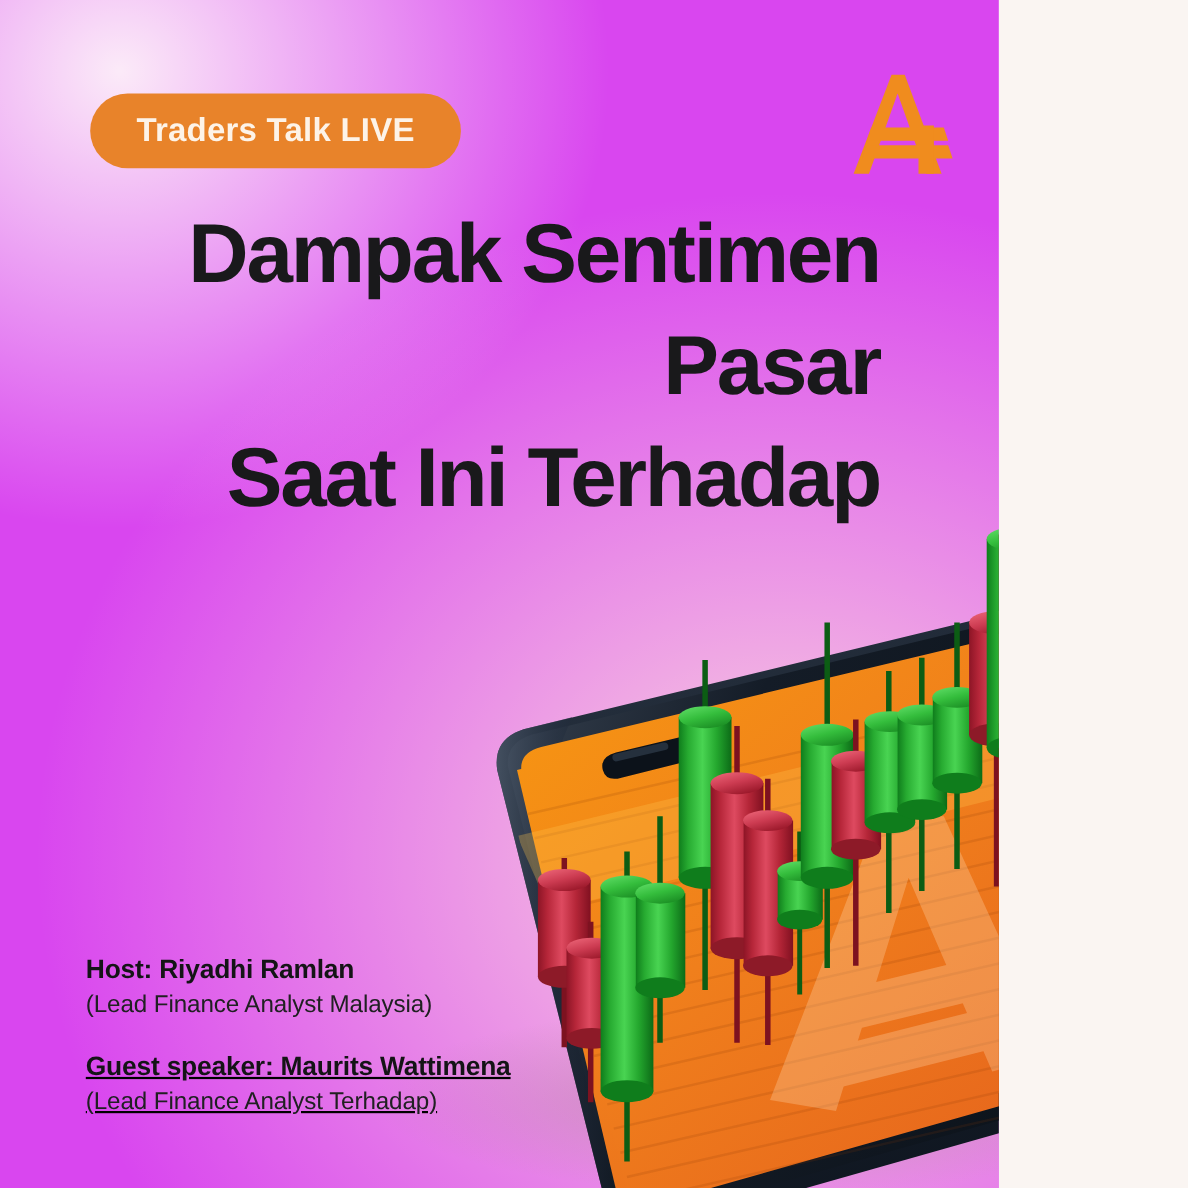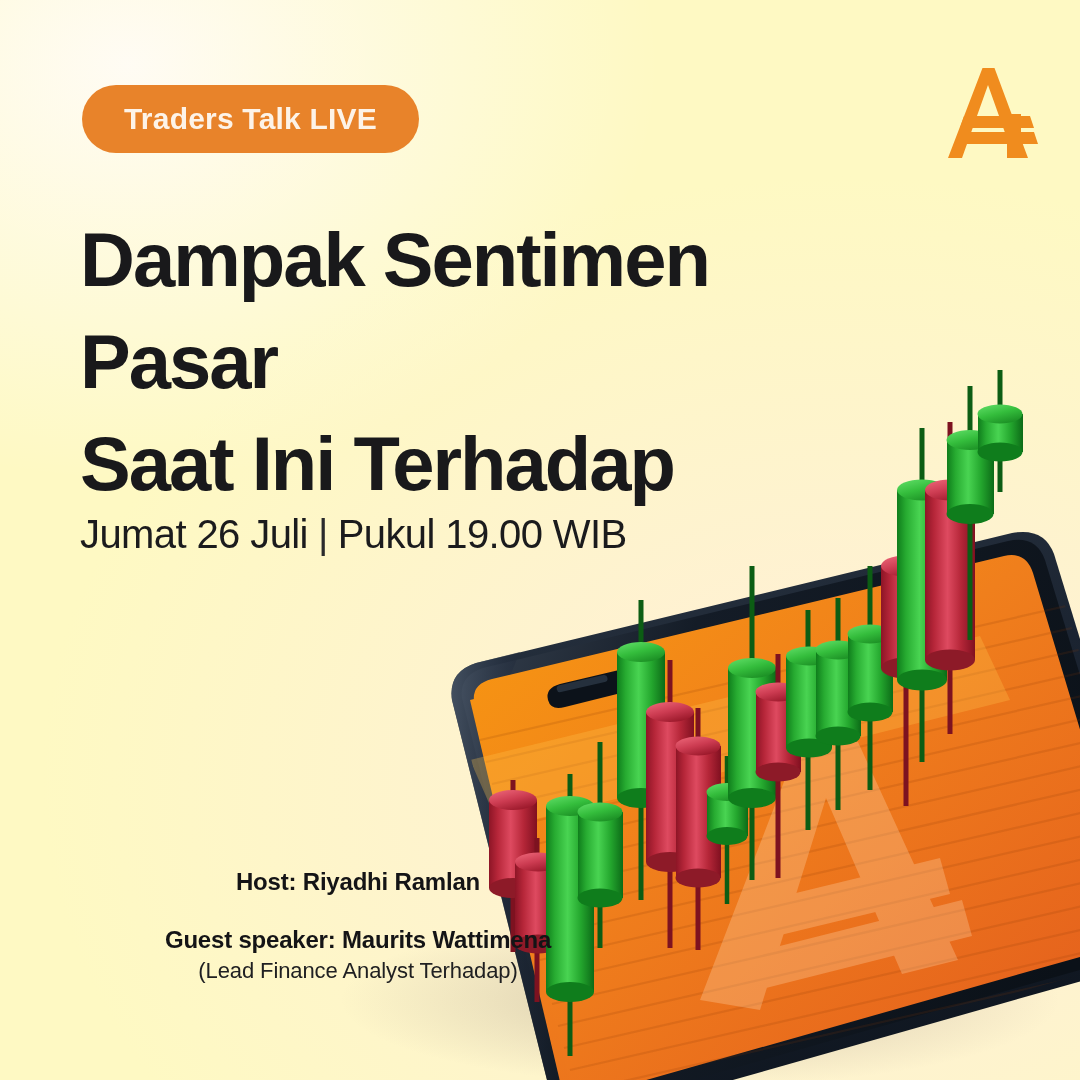--- a/index.html
+++ b/index.html
@@ -5,22 +5,22 @@
   html,body{margin:0;padding:0;}
   body{
     width:1080px;height:1080px;
     background:#faf5f2;
     font-family:"Liberation Sans","DejaVu Sans",sans-serif;
     overflow:hidden;
     position:relative;
   }
   #poster{
     position:absolute;inset:0;
-    width:1080px;height:1080px;
-    background:#fef9c3;
+    width:908px;height:1080px;
+    background:#d946ef;
     overflow:hidden;
   }
 
   
   .bg-tint{
     position:absolute;inset:0;
     background:
       radial-gradient(120% 90% at 78% 72%, rgba(255,236,220,.85) 0%, rgba(250,245,242,0) 62%),
       radial-gradient(70% 55% at 12% 6%, rgba(255,252,249,.9) 0%, rgba(250,245,242,0) 70%);
     pointer-events:none;
@@ -42,22 +42,23 @@
   .badge span{
     color:#fdf3e8;
     font-size:30px;
     font-weight:bold;
     letter-spacing:.2px;
     white-space:nowrap;
   }
 
   
   .headline{
-    position:absolute;left:80px;top:209px;
+    position:absolute;left:80px;top:180px;
     width:720px;
+    text-align:right;
   }
   .headline .ln{
     display:block;
     color:#19191b;
     font-size:76px;
     font-weight:bold;
     line-height:102px;
     letter-spacing:-2.0px;
     white-space:nowrap;
   }
@@ -73,22 +74,22 @@
   }
   .dateline .sep{
     display:inline-block;
     margin:0 10px;
     color:#2a2a2c;
     font-weight:300;
   }
 
   
   .credits{position:absolute;left:78px;top:866px;width:560px;}
-  .credit-block{margin-bottom:26px;text-align:center;}
-  .credit-block:last-child{margin-bottom:0;}
+  .credit-block{margin-bottom:26px;}
+  .credit-block:last-child{margin-bottom:0;text-decoration:underline;}
   .credit-name{
     display:block;
     color:#141416;
     font-size:24px;
     font-weight:bold;
     letter-spacing:-.2px;
     line-height:32px;
     white-space:nowrap;
   }
   .credit-role{
@@ -359,25 +360,25 @@
   <div class="badge">
     <span>Traders Talk LIVE</span>
   </div>
 
   <div class="headline">
     <span class="ln">Dampak Sentimen</span>
     <span class="ln">Pasar</span>
     <span class="ln">Saat Ini Terhadap</span>
   </div>
 
-  <div class="dateline"><span>Jumat 26 Juli</span><span class="sep">|</span><span>Pukul 19.00 WIB</span></div>
 
   <div class="credits">
     <div class="credit-block">
       <span class="credit-name">Host: Riyadhi Ramlan</span>
+      <span class="credit-role">(Lead Finance Analyst Malaysia)</span>
     </div>
     <div class="credit-block">
       <span class="credit-name">Guest speaker: Maurits Wattimena</span>
       <span class="credit-role">(Lead Finance Analyst Terhadap)</span>
     </div>
   </div>
 
   <svg class="logo" viewBox="0 0 104 104" xmlns="http://www.w3.org/2000/svg">
     <g fill="#f08c1e">
       <path d="M44.5,6 L56.5,6 L90,96 L76,96 L50,23 L24,96 L10,96 Z"></path>

